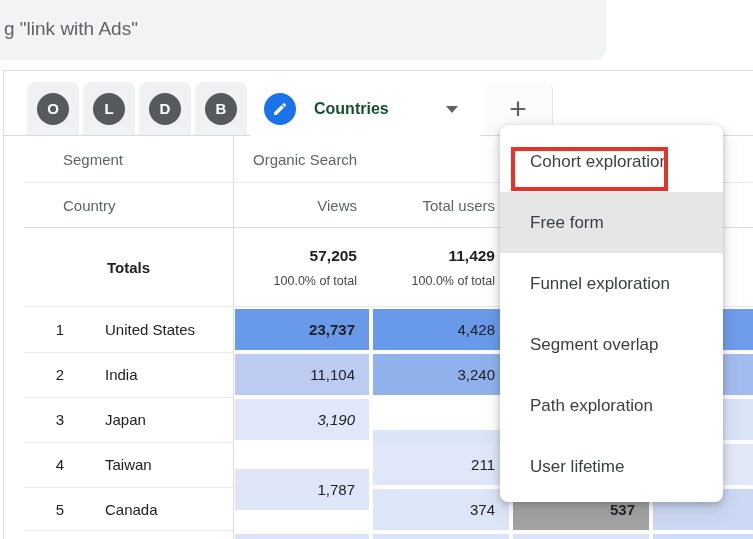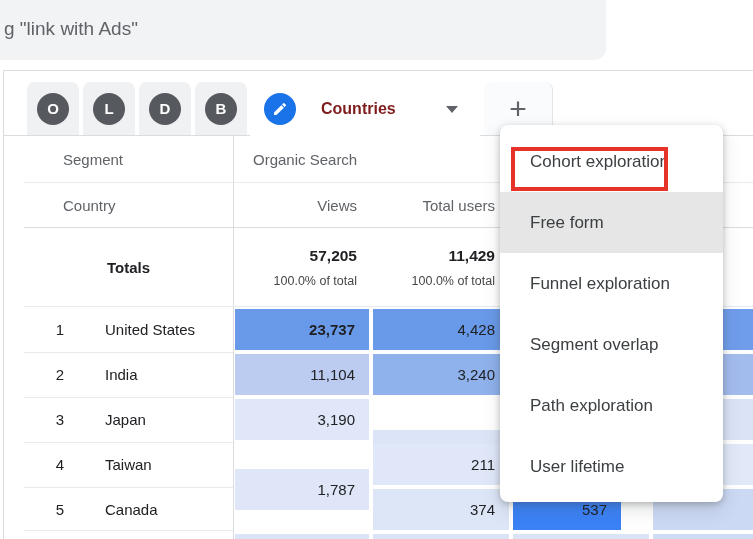--- a/index.html
+++ b/index.html
@@ -18,21 +18,21 @@
 
   
   .mini-tab { position:absolute; top:82px; width:52px; height:53px; background:#f0f1f2;
               border-radius:8px 8px 0 0; display:flex; align-items:center; justify-content:center; }
   .mini-circle { width:32px; height:32px; border-radius:50%; background:#565a5f; color:#fff;
                  display:flex; align-items:center; justify-content:center; font-size:15px; font-weight:bold; }
   .active-tab { position:absolute; left:250px; top:82px; width:230px; height:54px; background:#fff;
                 border-radius:8px 8px 0 0; display:flex; align-items:center; padding-left:14px; z-index:2; }
   .edit-circle { width:32px; height:32px; border-radius:50%; background:#1a73e8; display:flex;
                  align-items:center; justify-content:center; }
-  .active-tab-label { margin-left:25px; font-size:16px; font-weight:bold; color:#7f1d1d; }
+  .active-tab-label { margin-left:18px; font-size:16px; font-weight:bold; color:#14532d; }
   .caret { margin-left:auto; margin-right:22px; width:0; height:0;
            border-left:6px solid transparent; border-right:6px solid transparent; border-top:7px solid #5f6368; }
   .add-tab { position:absolute; left:484px; top:82px; width:69px; height:53px; background:#fafbfc;
              border-right:1px solid #e3e5e8; border-radius:8px 8px 0 0; display:flex; align-items:center;
              justify-content:center; font-size:30px; font-weight:300; color:#5f6368; }
 
   
   .line { position:absolute; background:#e8eaed; }
   .hdr { position:absolute; color:#5f6368; font-size:15px; }
   .right-col { text-align:right; }
@@ -129,34 +129,34 @@
   <div class="cell" style="left: 653px; top: 309px; width: 105px; background: rgb(111, 156, 235);"></div>
 
   <div class="rank" style="top:366px">2</div>
   <div class="country" style="top:366px">India</div>
   <div class="cell" style="left: 235px; top: 354px; width: 134px; background: rgb(188, 203, 240);">11,104</div>
   <div class="cell" style="left: 373px; top: 354px; width: 136px; background: rgb(143, 178, 236);">3,240</div>
   <div class="cell" style="left: 653px; top: 354px; width: 105px; background: rgb(163, 188, 238);"></div>
 
   <div class="rank" style="top:411px">3</div>
   <div class="country" style="top:411px">Japan</div>
-  <div class="cell" style="left: 235px; top: 399px; width: 134px; background: rgb(223, 231, 248);">3,190</div>
+  <div class="cell" style="left: 235px; top: 399px; width: 134px; background: rgb(223, 231, 248); font-style: italic;">3,190</div>
   <div class="cell" style="left: 373px; top: 399px; width: 136px; background: rgb(220, 229, 247); margin-top: 31px;">344</div>
   <div class="cell" style="left: 653px; top: 399px; width: 105px; background: rgb(219, 228, 247);"></div>
 
   <div class="rank" style="top:456px">4</div>
   <div class="country" style="top:456px">Taiwan</div>
   <div class="cell" style="left: 373px; top: 444px; width: 136px; background: rgb(223, 231, 248);">211</div>
   <div class="cell" style="left: 653px; top: 444px; width: 105px; background: rgb(225, 233, 249);"></div>
 
   <div class="rank" style="top:501px">5</div>
   <div class="country" style="top:501px">Canada</div>
   <div class="cell" style="left: 235px; top: 469px; width: 134px; background: rgb(222, 230, 248);">1,787</div>
   <div class="cell" style="left: 373px; top: 489px; width: 136px; background: rgb(221, 230, 247);">374</div>
-  <div class="cell" style="left: 513px; top: 489px; width: 108px; background: #3b82f6;">537</div>
+  <div class="cell" style="left: 513px; top: 489px; width: 136px; background: #a3a3a3; font-weight: bold;">537</div>
   <div class="cell" style="left: 653px; top: 489px; width: 105px; background: rgb(204, 217, 244);"></div>
 
   <div class="cell" style="left: 235px; top: 534px; width: 134px; height: 5px; background: rgb(219, 228, 247);"></div>
   <div class="cell" style="left: 373px; top: 534px; width: 136px; height: 5px; background: rgb(219, 228, 247);"></div>
   <div class="cell" style="left: 513px; top: 534px; width: 136px; height: 5px; background: rgb(219, 228, 247);"></div>
   <div class="cell" style="left: 653px; top: 534px; width: 105px; height: 5px; background: rgb(207, 220, 245);"></div>
 
   <div class="menu">
     <div class="menu-item">Cohort exploration</div>
     <div class="menu-item highlight">Free form</div>

